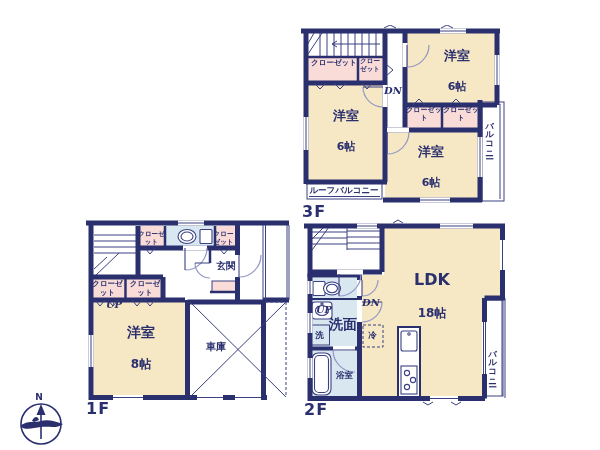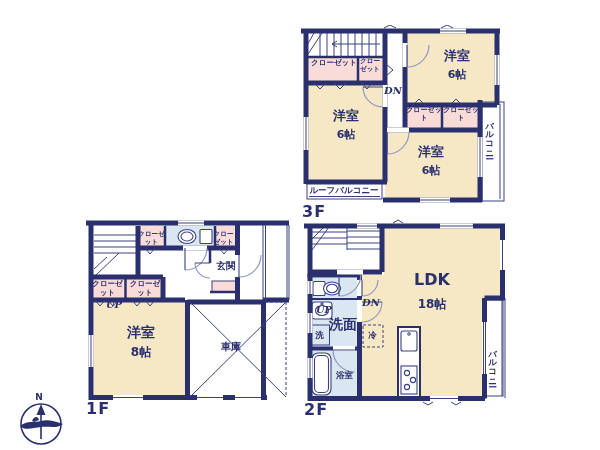--- a/index.html
+++ b/index.html
@@ -7,21 +7,21 @@
     --cream:#F6E8C5; --pink:#F9DCD8; --blue:#D9E7F1;
     --fridge:#F8E3DF; --watermark:#E3E3E3;
   }
   html,body{margin:0;padding:0;background:#fff;}
   #canvas{position:relative;width:600px;height:450px;background:#fff;overflow:hidden;
           font-family:"DejaVu Sans",sans-serif;}
   #canvas svg{position:absolute;}
   .lbl{position:absolute;color:var(--wall);text-align:center;line-height:1.2;font-weight:bold;}
   .closet{font-weight:600;}
   .rname{font-size:13px;}
-  .rsize{font-size:11px;margin-top:4px;}
+  .rsize{font-size:11px;margin-top:16px;}
   .updn{font-family:"DejaVu Serif",serif;font-style:italic;font-weight:bold;font-size:10px;margin-top:48px;}
   .floor-lbl{font-size:16px;letter-spacing:1px;}
   .vert{writing-mode:vertical-rl;font-weight:600;}
   .w5{stroke:var(--wall);stroke-width:5;fill:none;}
   .w4{stroke:var(--wall);stroke-width:4;fill:none;}
   .w25{stroke:var(--wall);stroke-width:2.5;fill:none;}
   .w2{stroke:var(--wall);stroke-width:2;fill:none;}
   .tl{stroke:var(--line);stroke-width:1;fill:none;}
   .dash{stroke-dasharray:3,2;}
   .arc{stroke:var(--arc);stroke-width:1.2;fill:none;}
@@ -214,32 +214,32 @@
   <div class="lbl updn" style="left:103px;top:251px;width:22px;">UP</div>
   <div class="lbl closet" style="left:138px;top:231px;width:27px;font-size:6.5px;">クローゼット</div>
   <div class="lbl closet" style="left:211px;top:231px;width:25px;font-size:6.5px;">クローゼット</div>
   <div class="lbl" style="left:212px;top:260px;width:28px;font-size:9.5px;">玄関</div>
   <div class="lbl closet" style="left:91px;top:279px;width:33px;font-size:7.5px;">クローゼット</div>
   <div class="lbl closet" style="left:128px;top:279px;width:34px;font-size:7.5px;">クローゼット</div>
   <div class="lbl" style="left:110px;top:324px;width:62px;">
     <div class="rname" style="font-size:14px;">洋室</div>
     <div class="rsize" style="font-size:12px;">8帖</div>
   </div>
-  <div class="lbl" style="left:210px;top:341px;width:42px;font-size:10px;">車庫</div>
+  <div class="lbl" style="left:195px;top:341px;width:42px;font-size:10px;">車庫</div>
   <div class="lbl floor-lbl" style="left:86px;top:399px;">1F</div>
 
   <div class="lbl updn" style="left:313px;top:256px;width:22px;">UP</div>
   <div class="lbl updn" style="left:360px;top:249px;width:22px;">DN</div>
   <div class="lbl" style="left:327px;top:316px;width:32px;font-size:14px;">洗面</div>
   <div class="lbl" style="left:311px;top:330px;width:17px;font-size:8.5px;">洗</div>
   <div class="lbl" style="left:328px;top:370px;width:33px;font-size:8.5px;">浴室</div>
   <div class="lbl" style="left:364px;top:330px;width:17px;font-size:8.5px;">冷</div>
   <div class="lbl" style="left:400px;top:270px;width:64px;">
     <div style="font-size:16px;">LDK</div>
-    <div style="font-size:12px;margin-top:8px;">18帖</div>
+    <div style="font-size:12px;margin-top:17px;">18帖</div>
   </div>
   <div class="lbl vert" style="left:488px;top:327px;height:72px;font-size:8.5px;">バルコニー</div>
   <div class="lbl floor-lbl" style="left:304px;top:400px;">2F</div>
 
   <svg style="left:13px;top:395px;" width="56" height="55" viewBox="0 0 56 55">
     <circle cx="28" cy="29" r="20" fill="none" stroke="var(--wall)" stroke-width="1.6"></circle>
     <path d="M28,44 V14" stroke="var(--wall)" stroke-width="1.6" fill="none"></path>
     <path d="M28,9 L23.5,20 H32.5 Z" fill="var(--wall)"></path>
     <path d="M7,31 C14,25 22,28 28,26 C35,24 44,27 50,29 C44,34 36,31 28,32 C20,33 12,36 7,31 Z" fill="var(--wall)"></path>
     <path d="M19,26 C21,21 25,21 26,25 L21,27 Z" fill="var(--wall)"></path>

